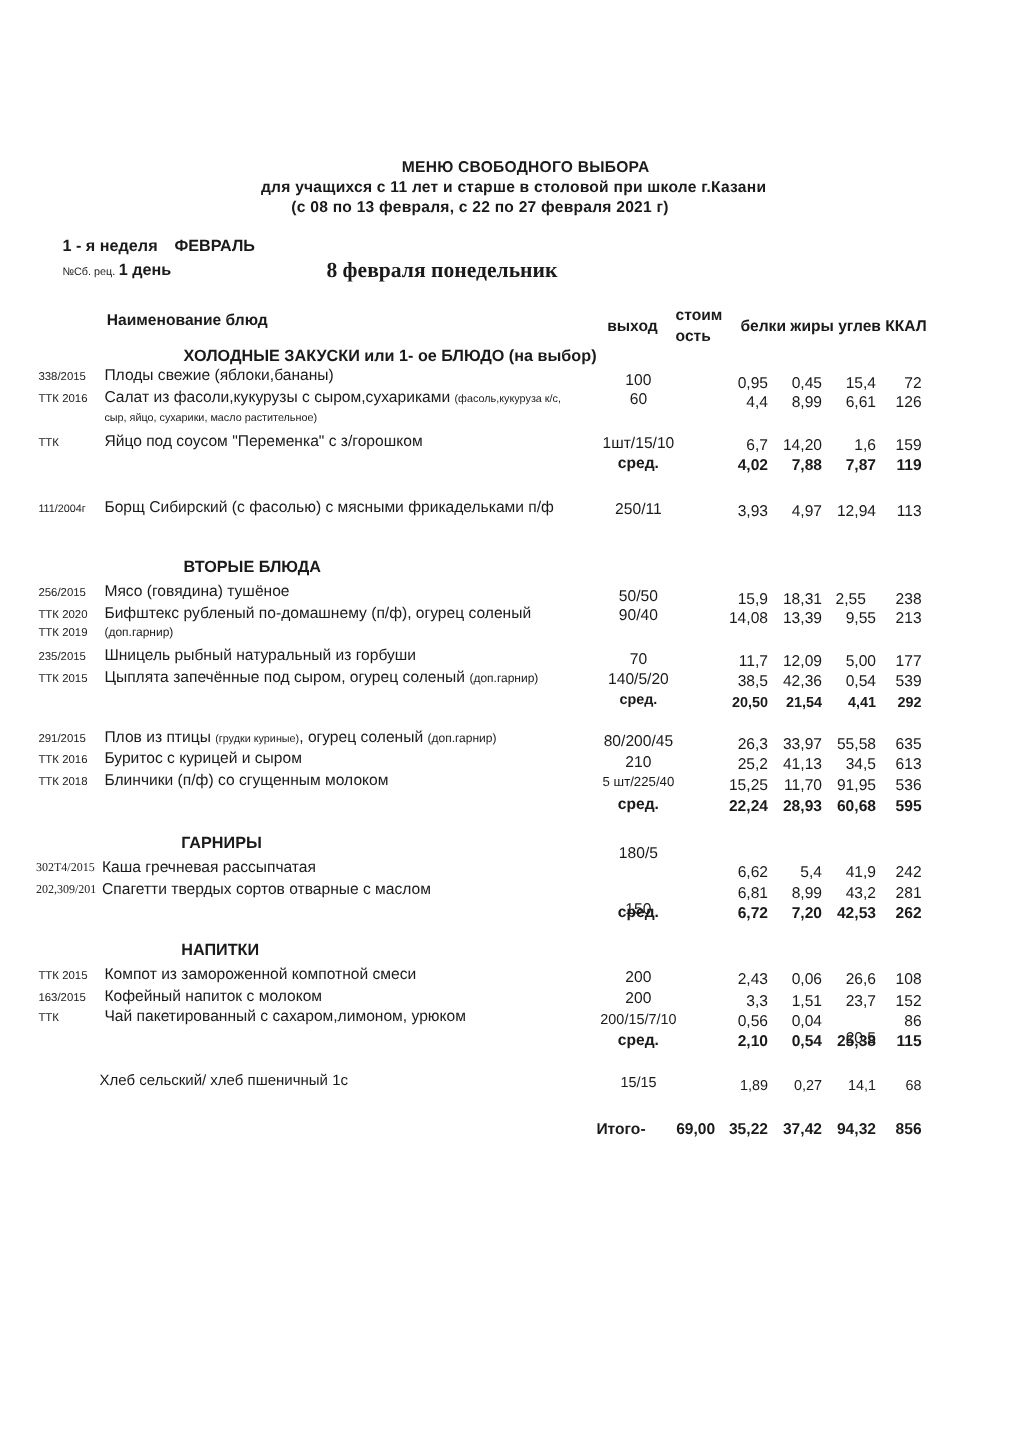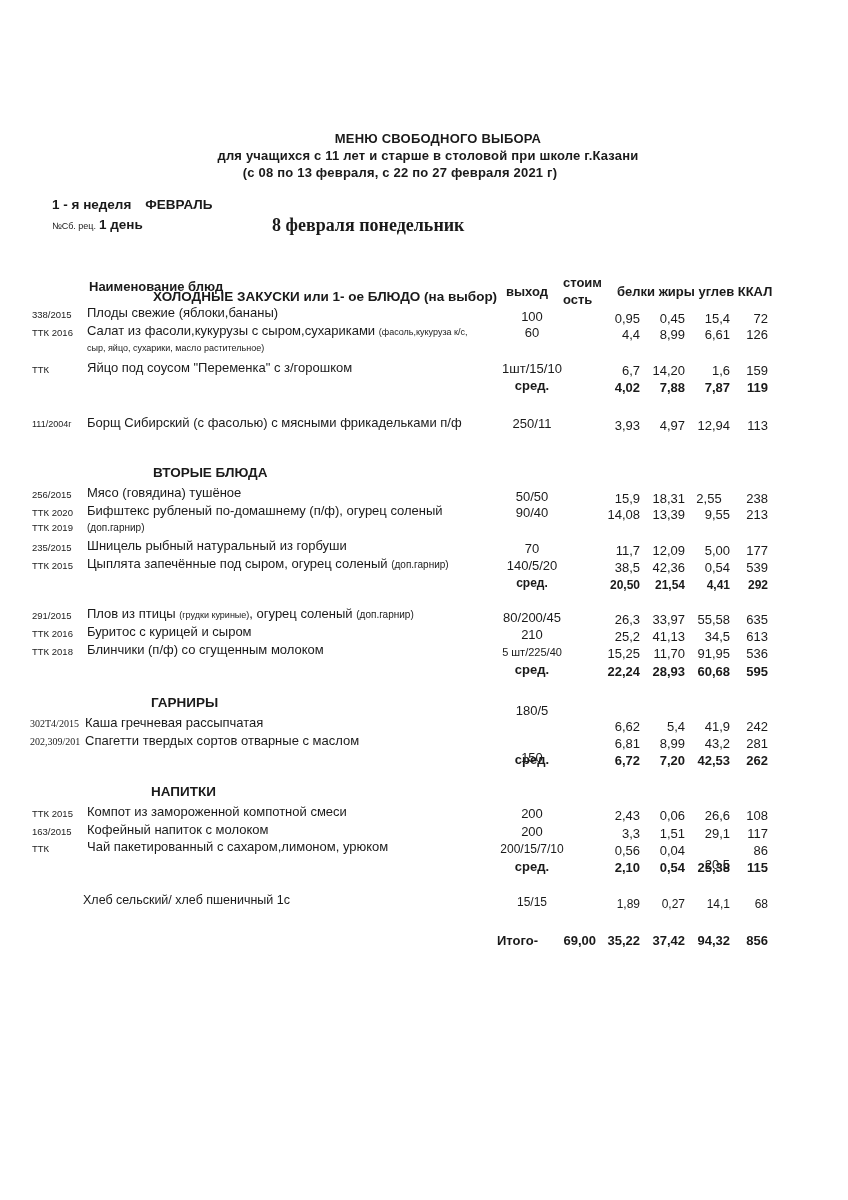--- a/index.html
+++ b/index.html
@@ -8,21 +8,21 @@
   .abs { position: absolute; white-space: nowrap; }
   .title { left: 0; width: 848px; text-align: center; font-weight: bold; font-size: 13px; letter-spacing: 0.2px; }
   .t1 { top: 131px; left: 14px; }
   .t2 { top: 148px; left: 4px; }
   .t3 { top: 165px; left: -24px; }
   .week { left: 52px; top: 197px; font-weight: bold; font-size: 13.5px; }
   .week .month { margin-left: 14px; }
   .day { left: 52px; top: 217px; font-size: 9px; }
   .day b { font-size: 13.5px; margin-left: 3px; }
   .date-heading { left: 272px; top: 215px; font-family: "Liberation Serif", "DejaVu Serif", serif; font-weight: bold; font-size: 18px; }
-  .hdr { font-weight: bold; font-size: 13px; margin-top: 20px; }
+  .hdr { font-weight: bold; font-size: 13px; }
   .hdr-name { left: 89px; top: 259px; }
   .hdr-out { left: 506px; top: 264px; }
   .hdr-cost { left: 563px; top: 254px; line-height: 17px; }
   .hdr-nut { left: 617px; top: 264px; }
   .section { font-weight: bold; font-size: 13.5px; }
   .code { left: 32px; font-size: 9.5px; color: #222; }
   .code.serif { font-family: "Liberation Serif", "DejaVu Serif", serif; left: 32px; font-size: 10px; }
   .name { left: 87px; font-size: 13px; }
   .name small, .note { font-size: 9px; }
   .out { font-size: 13px; width: 110px; text-align: center; left: 477px; }
@@ -221,22 +221,22 @@
   <div class="abs num c2" style="top:808px;">0,06</div>
   <div class="abs num c3" style="top:808px;">26,6</div>
   <div class="abs num c4" style="top:808px;">108</div>
 </div>
 <div>
   <div class="abs code" style="top:826px;">163/2015</div>
   <div class="abs name" style="top:822px;">Кофейный напиток с молоком</div>
   <div class="abs out" style="top:824px;">200</div>
   <div class="abs num c1" style="top:826px;">3,3</div>
   <div class="abs num c2" style="top:826px;">1,51</div>
-  <div class="abs num c3" style="top:826px;">29,1</div>
-  <div class="abs num c4" style="top:826px;">117</div>
+  <div class="abs num c3" style="top:826px;">23,7</div>
+  <div class="abs num c4" style="top:826px;">152</div>
 </div>
 <div>
   <div class="abs code" style="top:843px;">ТТК</div>
   <div class="abs name" style="top:839px;">Чай пакетированный с сахаром,лимоном, урюком</div>
   <div class="abs out" style="top:842px; font-size:12px;">200/15/7/10</div>
   <div class="abs num c1" style="top:843px;">0,56</div>
   <div class="abs num c2" style="top:843px;">0,04</div>
   <div class="abs num c3" style="top:847px;margin-top:10px;">20,5</div>
   <div class="abs num c4" style="top:843px;">86</div>
 </div>

